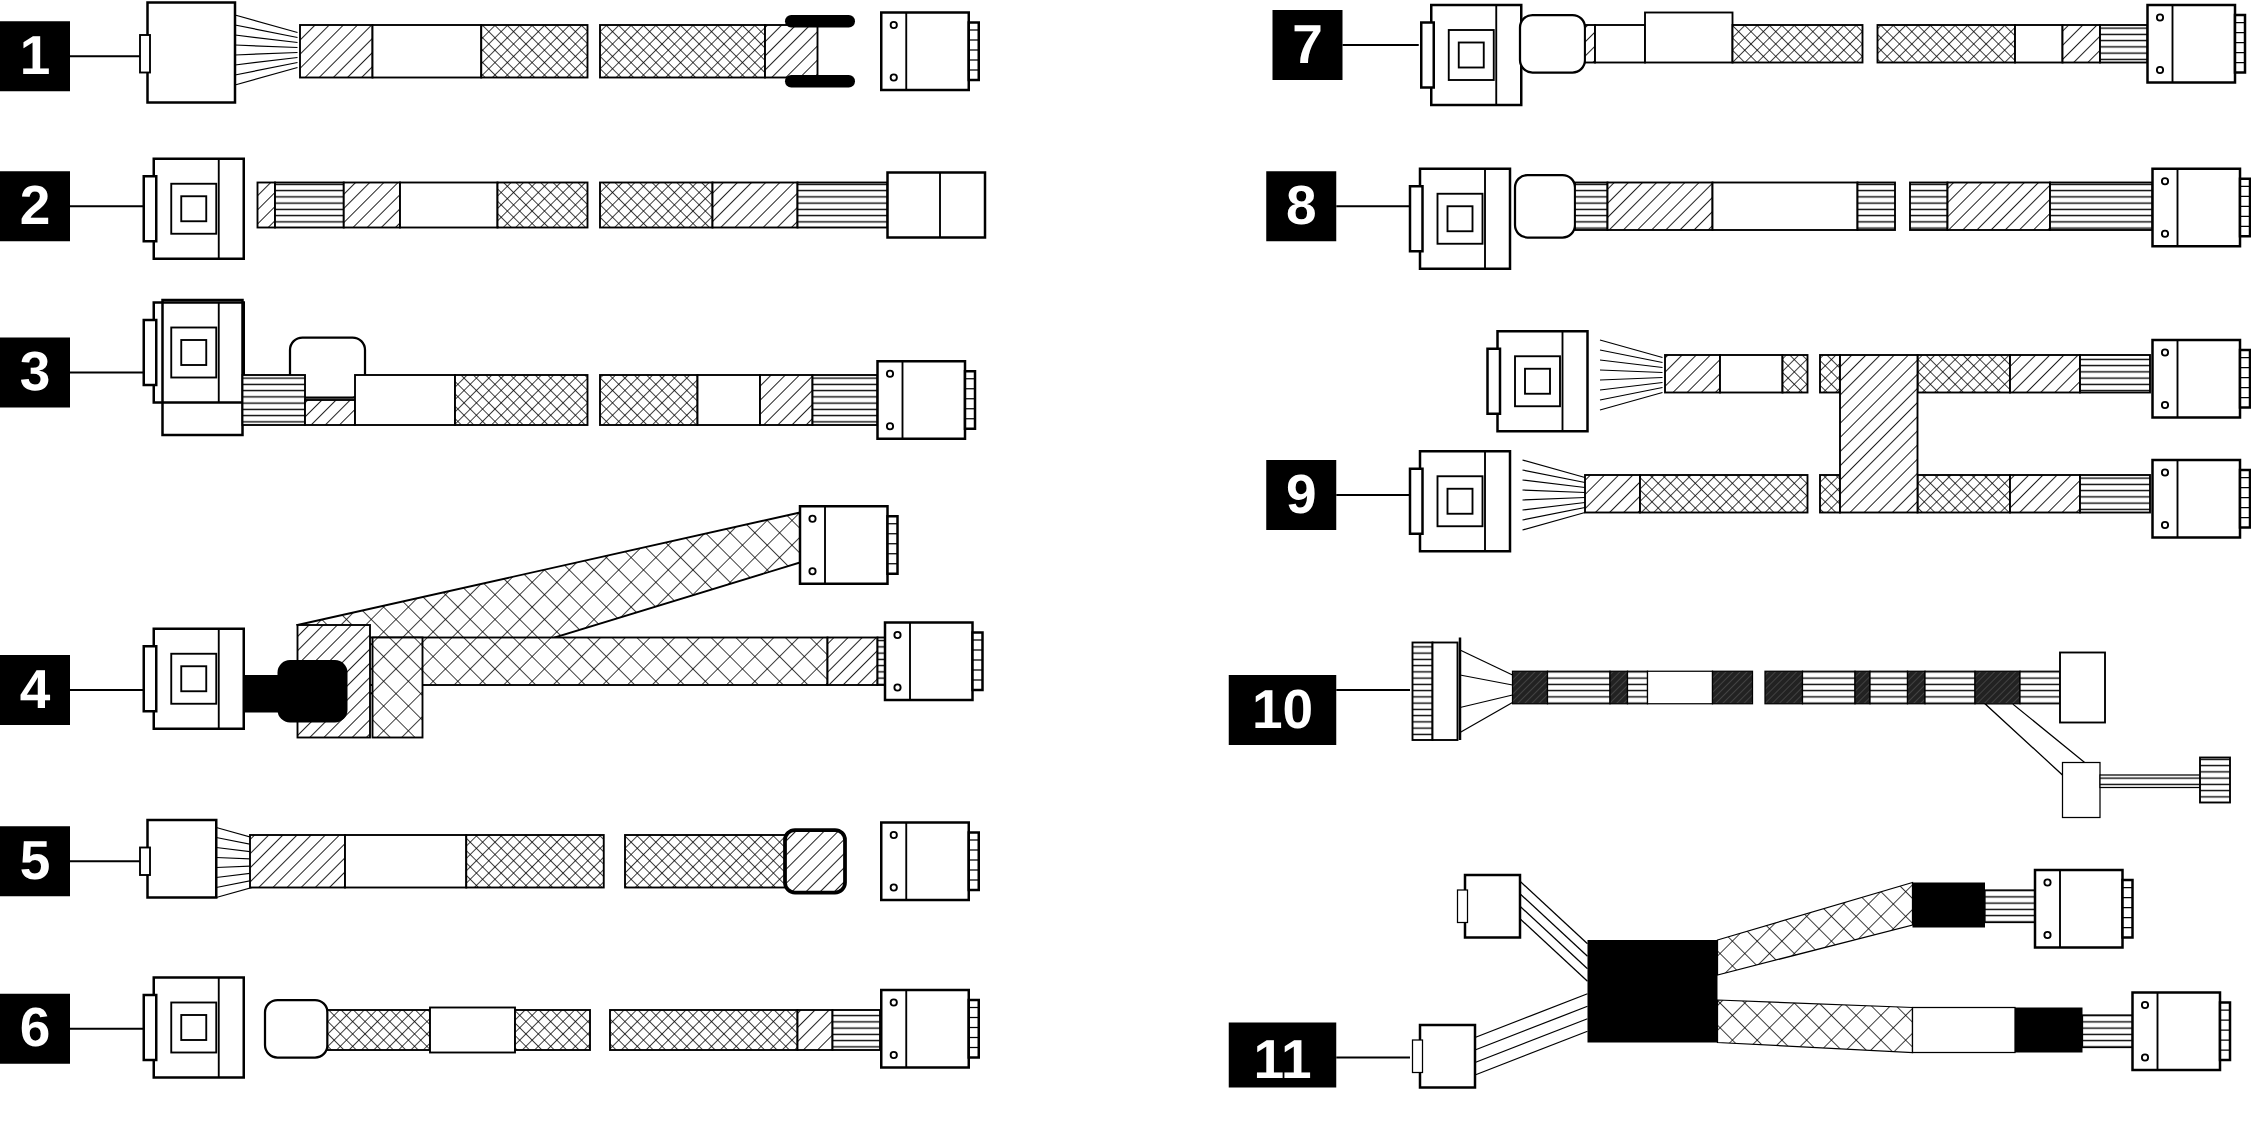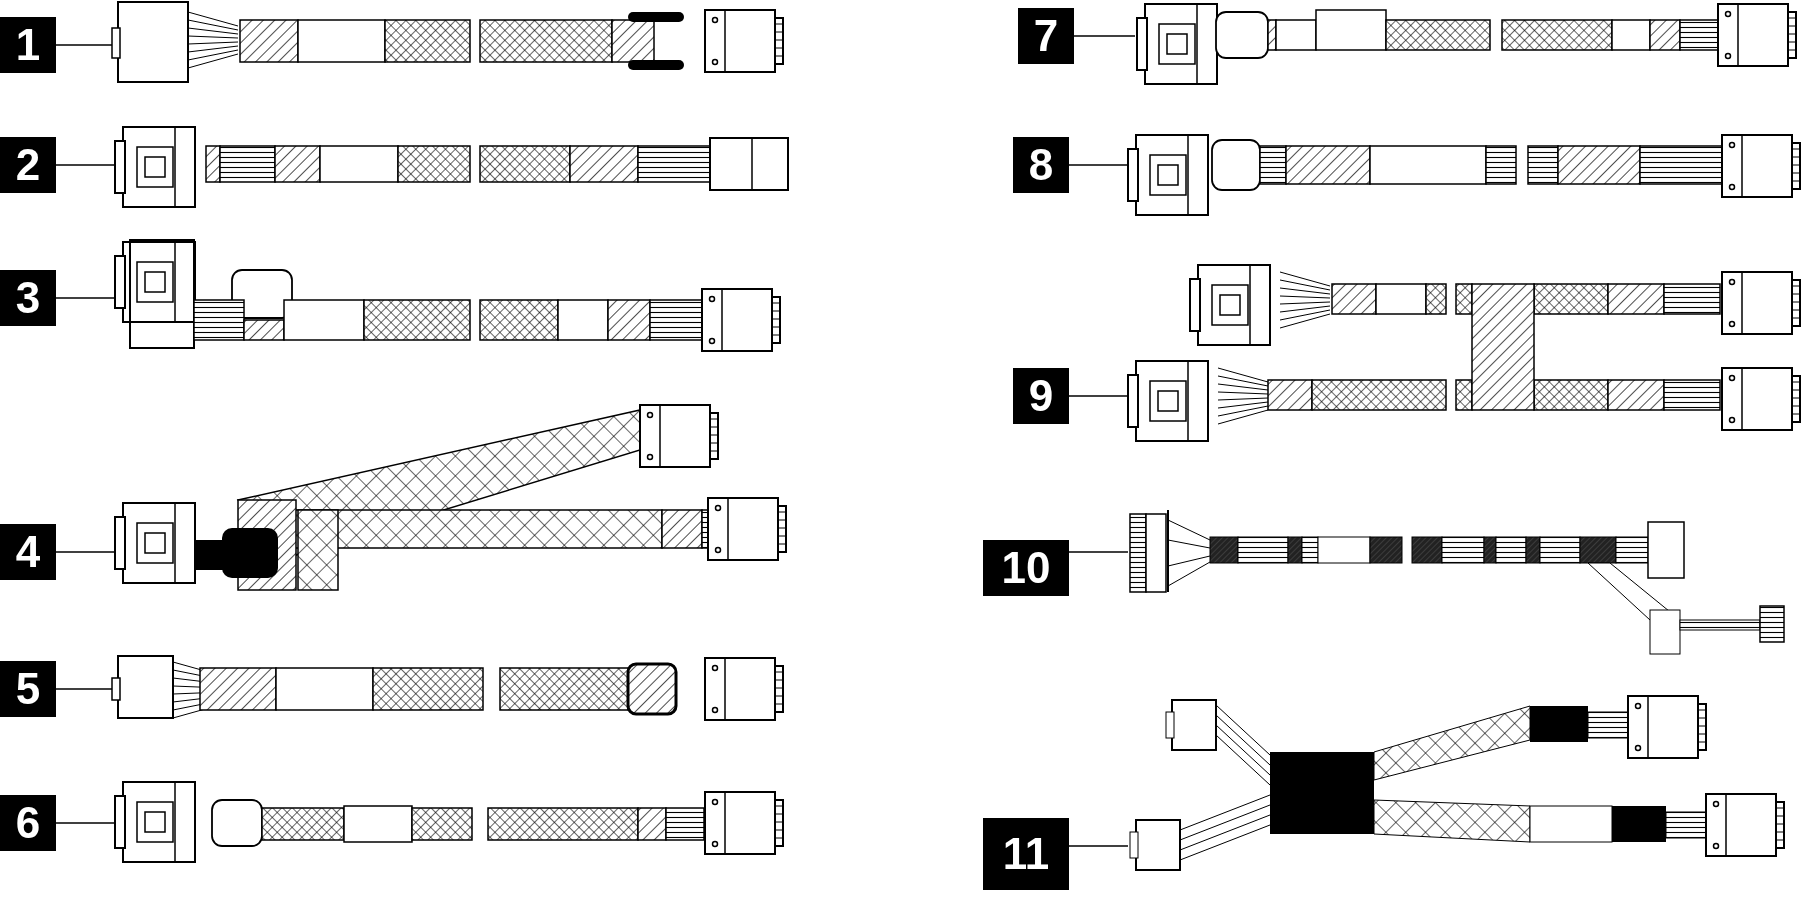--- a/index.html
+++ b/index.html
@@ -290,15 +290,15 @@
   </div>
 <div class="callout" style="left:1013px;top:137px;width:56px;height:56px;">
     <span>8</span>
   </div>
 <div class="callout" style="left:1013px;top:368px;width:56px;height:56px;">
     <span>9</span>
   </div>
 <div class="callout" style="left:983px;top:524px;width:86px;height:56px;margin-top:16px;">
     <span>10</span>
   </div>
-<div class="callout" style="left:983px;top:818px;width:86px;height:72px;">
+<div class="callout" style="left:983px;top:818px;width:86px;height:52px;align-items:flex-end;">
     <span>11</span>
   </div>
 
 </body></html>

